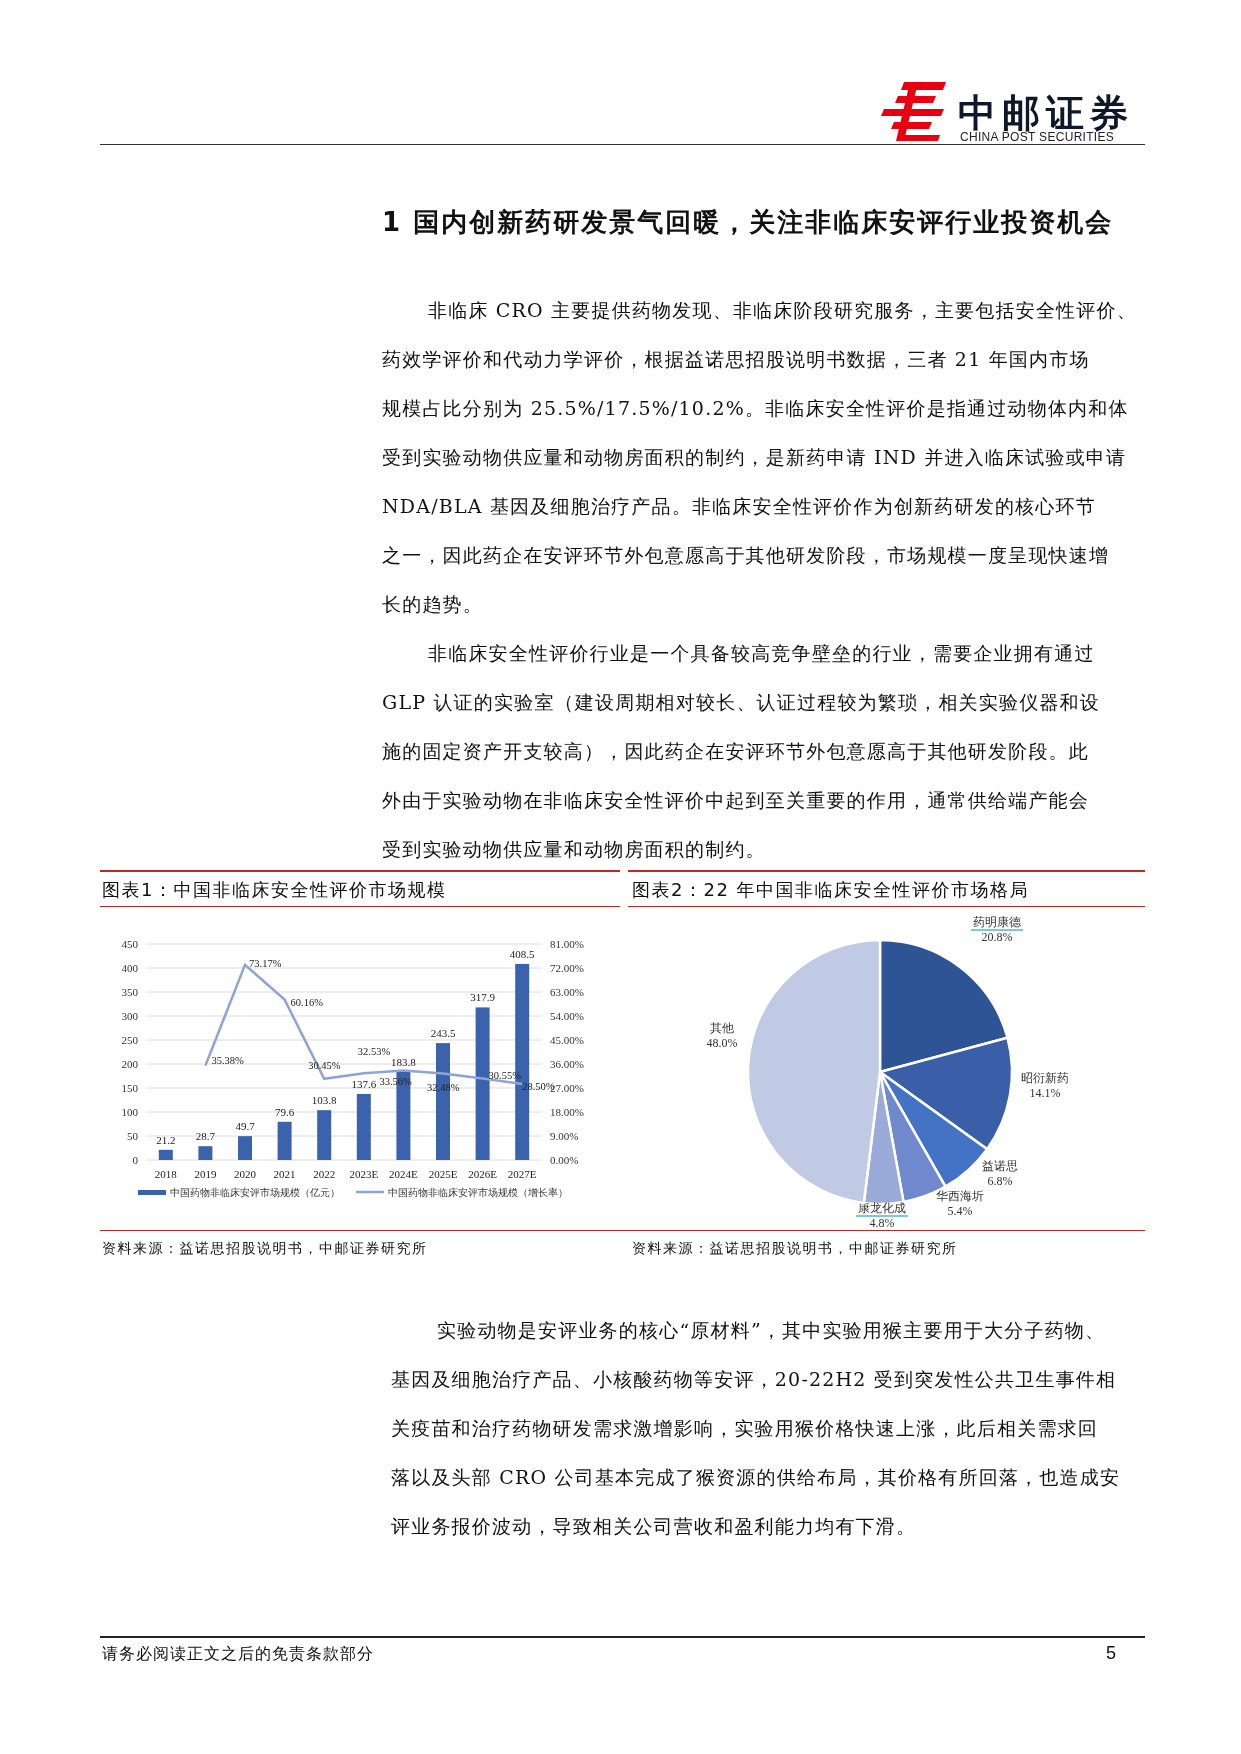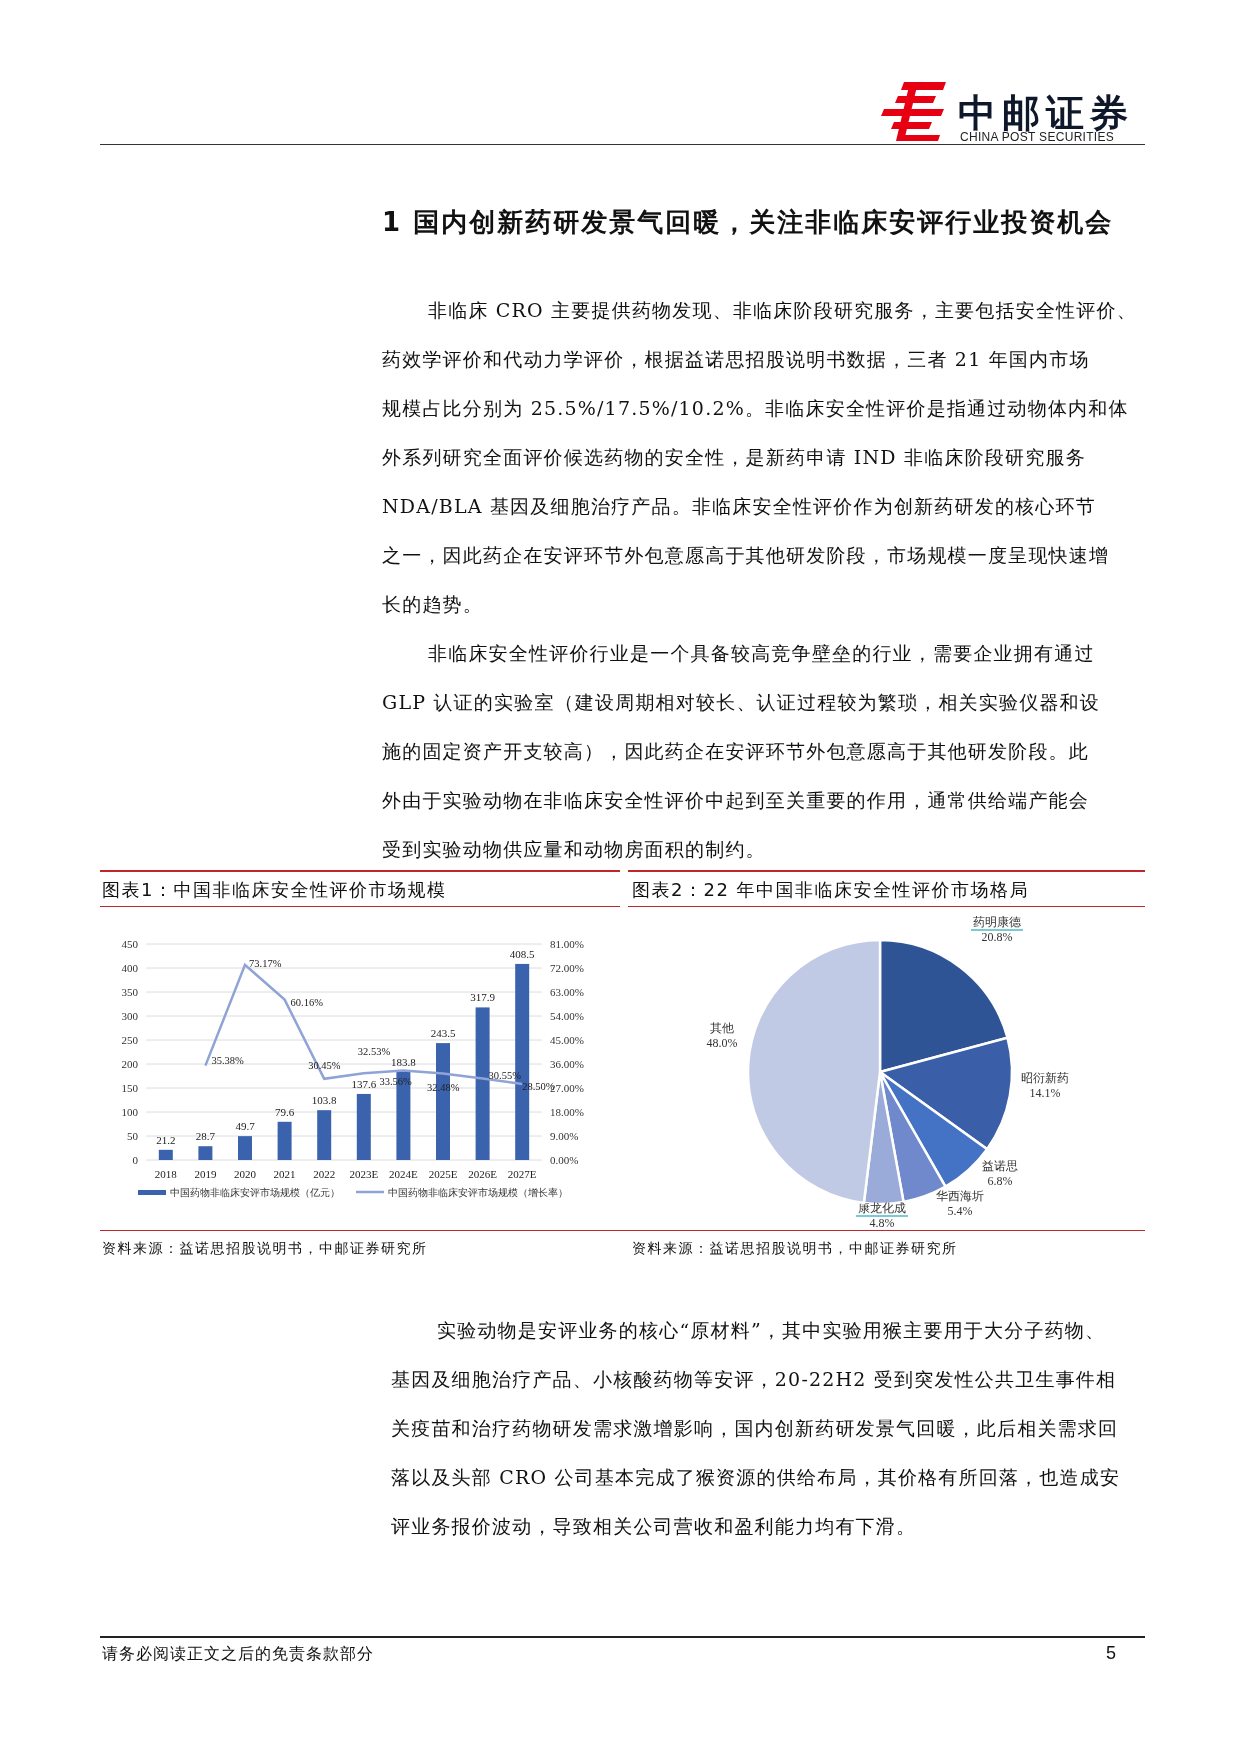--- a/index.html
+++ b/index.html
@@ -51,21 +51,21 @@
   <div class="logo-en">CHINA POST SECURITIES</div>
 </div>
 <div class="abs header-rule"></div>
 
 <div class="abs section-title">1  国内创新药研发景气回暖，关注非临床安评行业投资机会</div>
 
 <div class="abs para" style="top:286px;">
   <span class="line indent">非临床 CRO 主要提供药物发现、非临床阶段研究服务，主要包括安全性评价、</span>
   <span class="line">药效学评价和代动力学评价，根据益诺思招股说明书数据，三者 21 年国内市场</span>
   <span class="line">规模占比分别为 25.5%/17.5%/10.2%。非临床安全性评价是指通过动物体内和体</span>
-  <span class="line">外系列研究全面评价候选药物的安全性，是新药申请 IND 非临床阶段研究服务</span>
+  <span class="line">受到实验动物供应量和动物房面积的制约，是新药申请 IND 并进入临床试验或申请</span>
   <span class="line">NDA/BLA 基因及细胞治疗产品。非临床安全性评价作为创新药研发的核心环节</span>
   <span class="line">之一，因此药企在安评环节外包意愿高于其他研发阶段，市场规模一度呈现快速增</span>
   <span class="line">长的趋势。</span>
 </div>
 
 <div class="abs para" style="top:629px;">
   <span class="line indent">非临床安全性评价行业是一个具备较高竞争壁垒的行业，需要企业拥有通过</span>
   <span class="line">GLP 认证的实验室（建设周期相对较长、认证过程较为繁琐，相关实验仪器和设</span>
   <span class="line">施的固定资产开支较高），因此药企在安评环节外包意愿高于其他研发阶段。此</span>
   <span class="line">外由于实验动物在非临床安全性评价中起到至关重要的作用，通常供给端产能会</span>
@@ -180,20 +180,20 @@
     <line x1="156" x2="208" y1="304" y2="304" stroke="#4bb8c4" stroke-width="1.5"></line>
   </svg>
 
 <div class="abs fig-rule-bot" style="left:100px; top:1230px; width:1045px; border-top:1.5px solid #c0272d;"></div>
 <div class="abs source" style="left:102px; top:1240px;">资料来源：益诺思招股说明书，中邮证券研究所</div>
 <div class="abs source" style="left:632px; top:1240px;">资料来源：益诺思招股说明书，中邮证券研究所</div>
 
 <div class="abs para" style="top:1306px;margin-left:9px;">
   <span class="line indent">实验动物是安评业务的核心“原材料”，其中实验用猴主要用于大分子药物、</span>
   <span class="line">基因及细胞治疗产品、小核酸药物等安评，20-22H2 受到突发性公共卫生事件相</span>
-  <span class="line">关疫苗和治疗药物研发需求激增影响，国内创新药研发景气回暖，此后相关需求回</span>
+  <span class="line">关疫苗和治疗药物研发需求激增影响，实验用猴价格快速上涨，此后相关需求回</span>
   <span class="line">落以及头部 CRO 公司基本完成了猴资源的供给布局，其价格有所回落，也造成安</span>
   <span class="line">评业务报价波动，导致相关公司营收和盈利能力均有下滑。</span>
 </div>
 
 <div class="abs footer-rule"></div>
 <div class="abs footer-text">请务必阅读正文之后的免责条款部分</div>
 <div class="abs page-num">5</div>
 
 </body></html>

